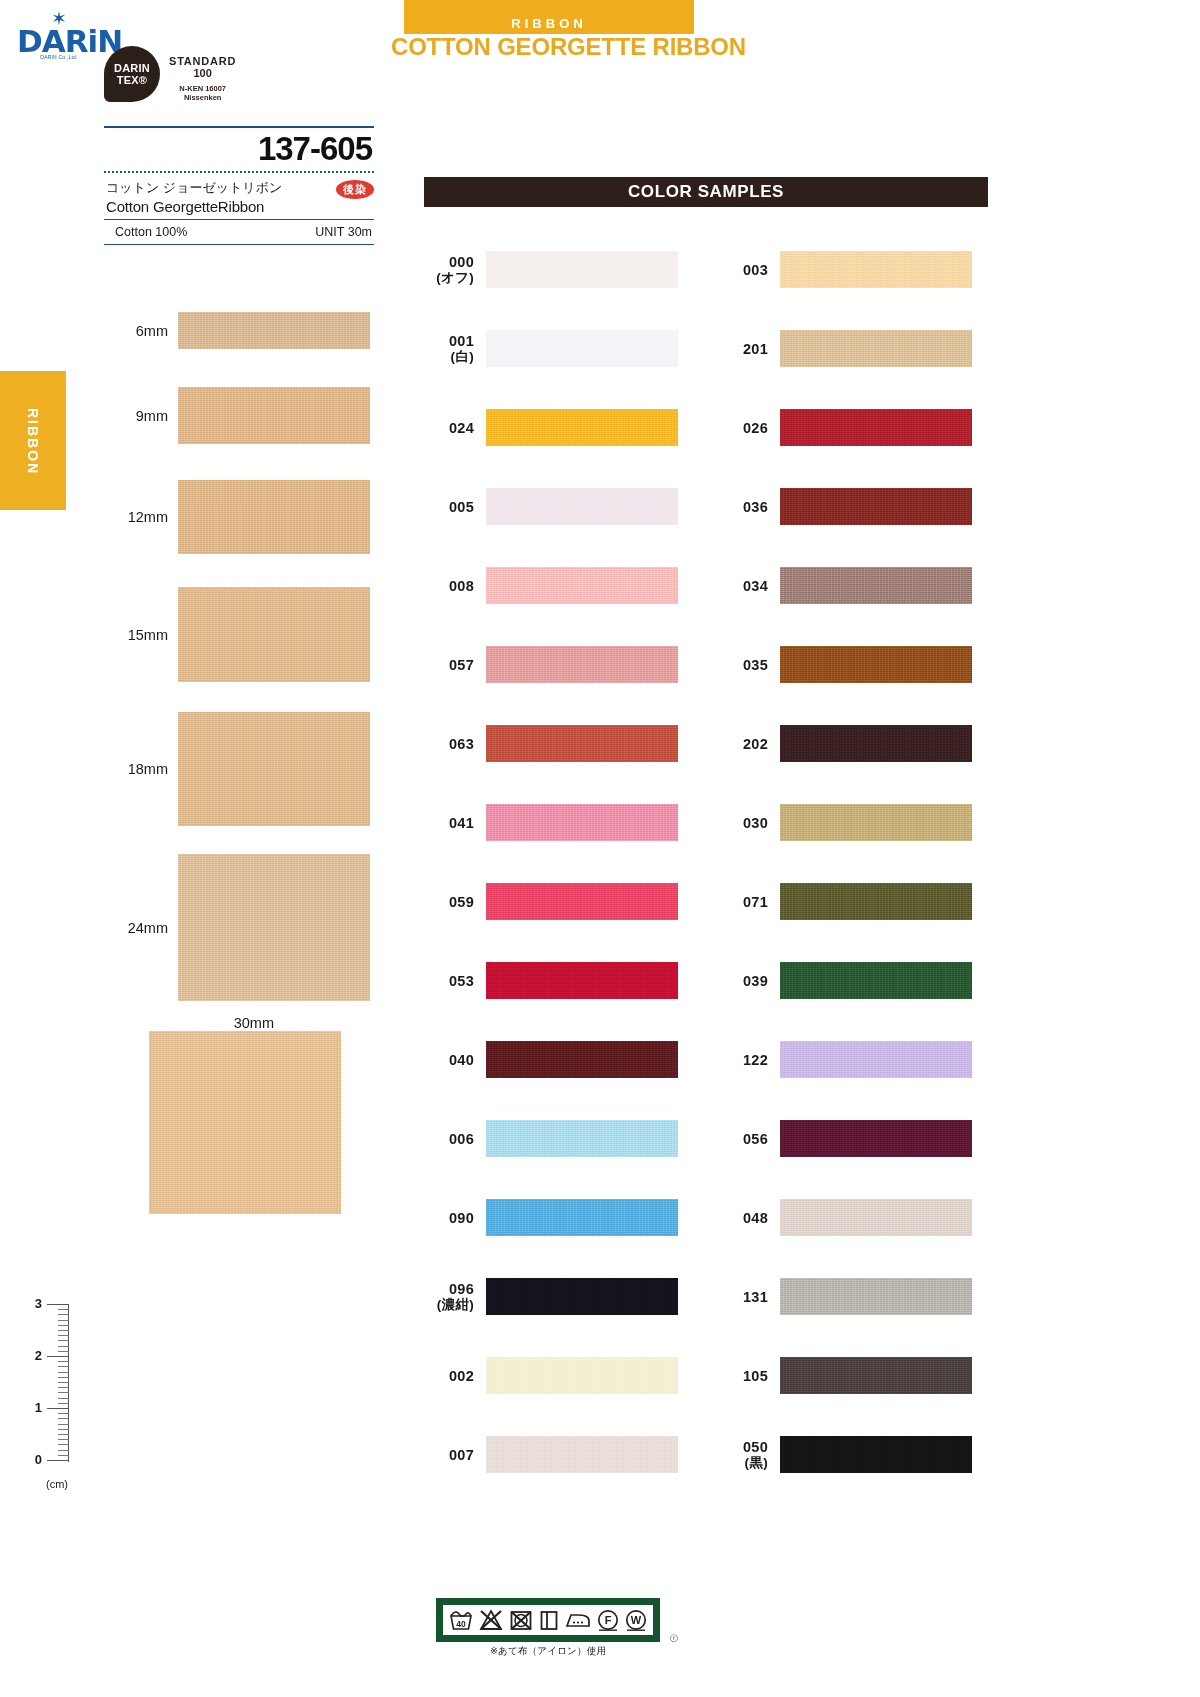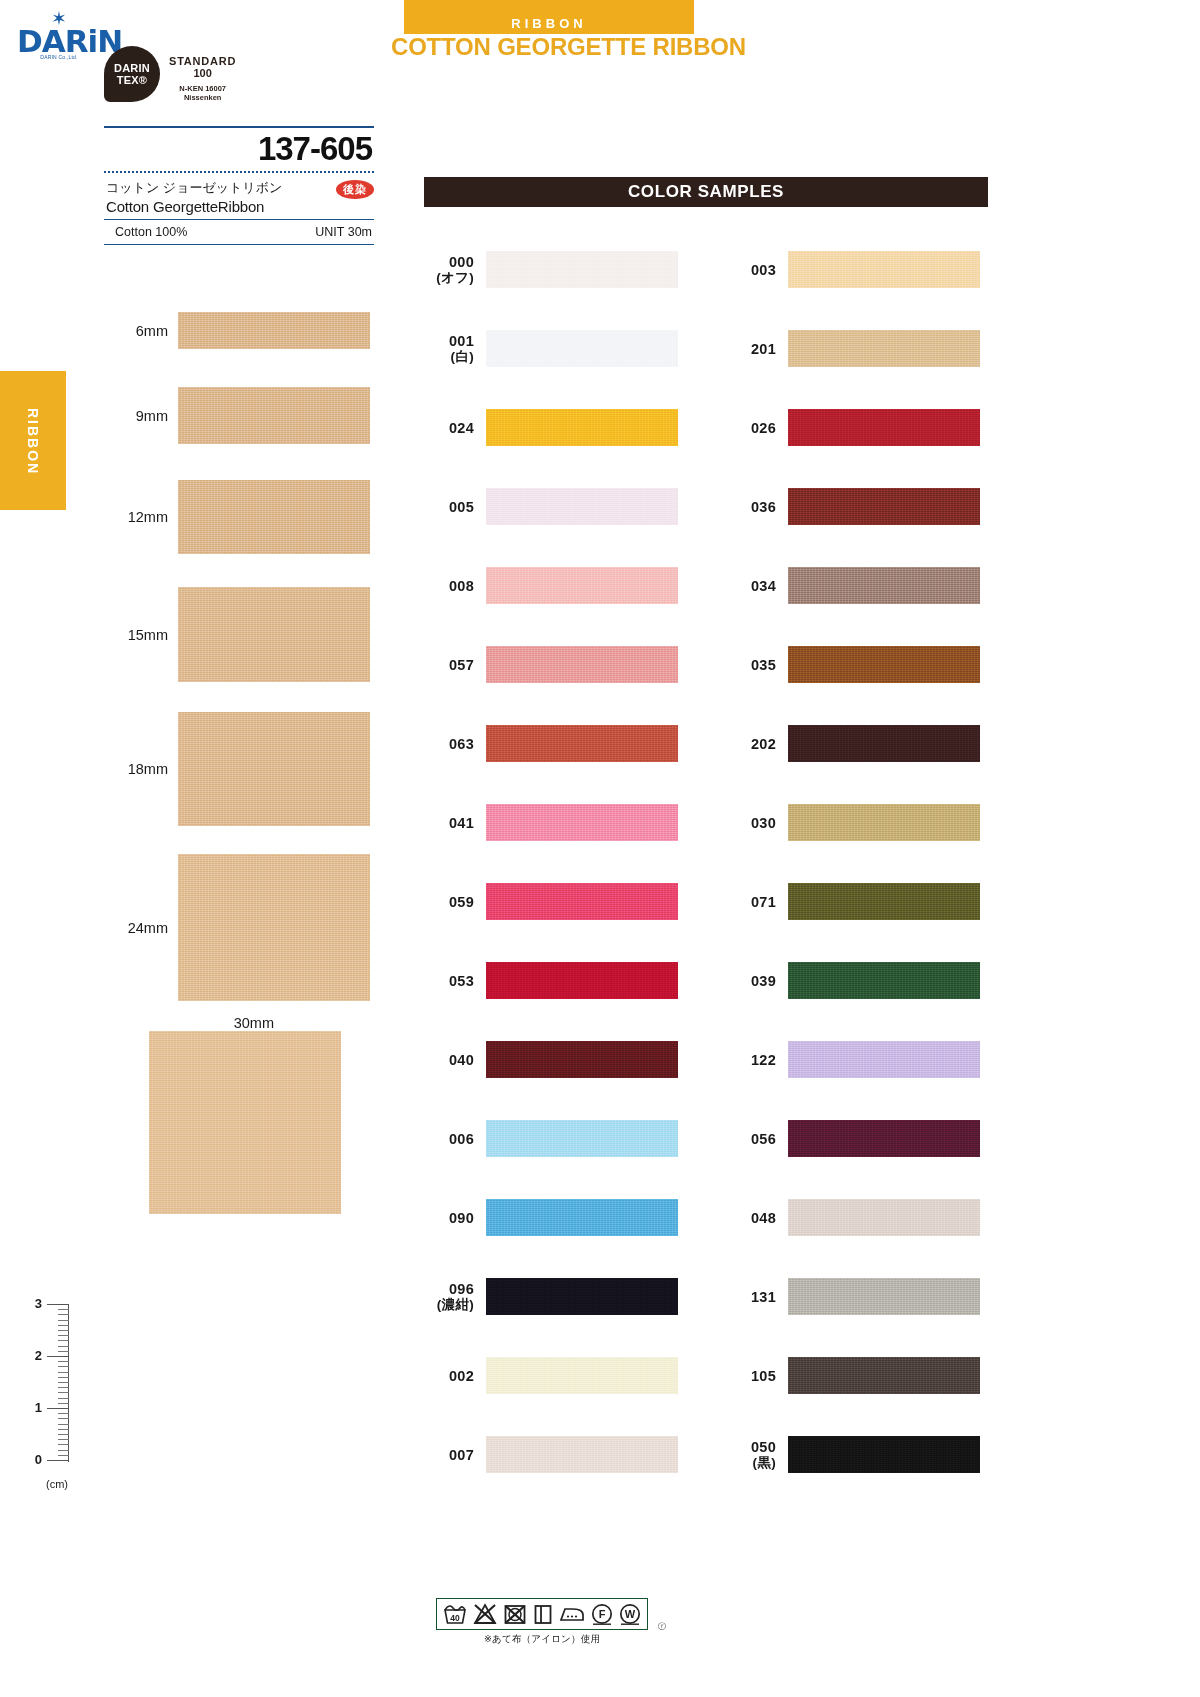--- a/index.html
+++ b/index.html
@@ -102,40 +102,40 @@
   .cs-header {
     position: absolute; left: 424px; top: 177px; width: 564px; height: 30px;
     background: #2e1f1a; color: #fff;
     display: flex; align-items: center; justify-content: center;
   }
   .cs-header span { font-size: 17px; font-weight: bold; letter-spacing: .6px; }
 
   .cs-grid { position: absolute; left: 424px; top: 230px; width: 564px; }
   .cs-col { position: absolute; top: 0; width: 266px; }
   .cs-col.left  { left: 0; }
-  .cs-col.right { left: 302px; }
+  .cs-col.right { left: 294px; }
   .cs-item { position: relative; height: 79px; display: flex; align-items: center; }
   .cs-code {
     width: 62px; text-align: right; padding-right: 12px;
     font-size: 14.5px; font-weight: bold; line-height: 16px; letter-spacing: .3px;
   }
   .cs-code .jp { display: block; font-size: 13.5px; font-weight: bold; }
   .cs-swatch { width: 192px; height: 37px; }
 
   
   .weave {
     background-image:
       repeating-linear-gradient(0deg, rgba(255,255,255,.16) 0 1px, rgba(0,0,0,.07) 1px 2px),
       repeating-linear-gradient(90deg, rgba(255,255,255,.09) 0 1px, rgba(0,0,0,.05) 1px 3px);
     background-blend-mode: overlay;
   }
 
   
   .care { position: absolute; left: 436px; top: 1598px; }
-  .care-box { border: 1px solid #14532d; display: flex; align-items: center; padding: 3px 5px; gap: 4px; }
+  .care-box { border: 7px solid #14532d; display: flex; align-items: center; padding: 3px 5px; gap: 4px; }
   .care-note { font-size: 9.5px; text-align: center; margin-top: 3px; letter-spacing: .2px;}
   .care-mark { position: absolute; right: -18px; bottom: 14px; font-size: 8px; color:#444;}
   svg { display: block; }
 </style>
 </head>
 <body>
 
 <div class="page">
 
   <div class="banner-wrap">

